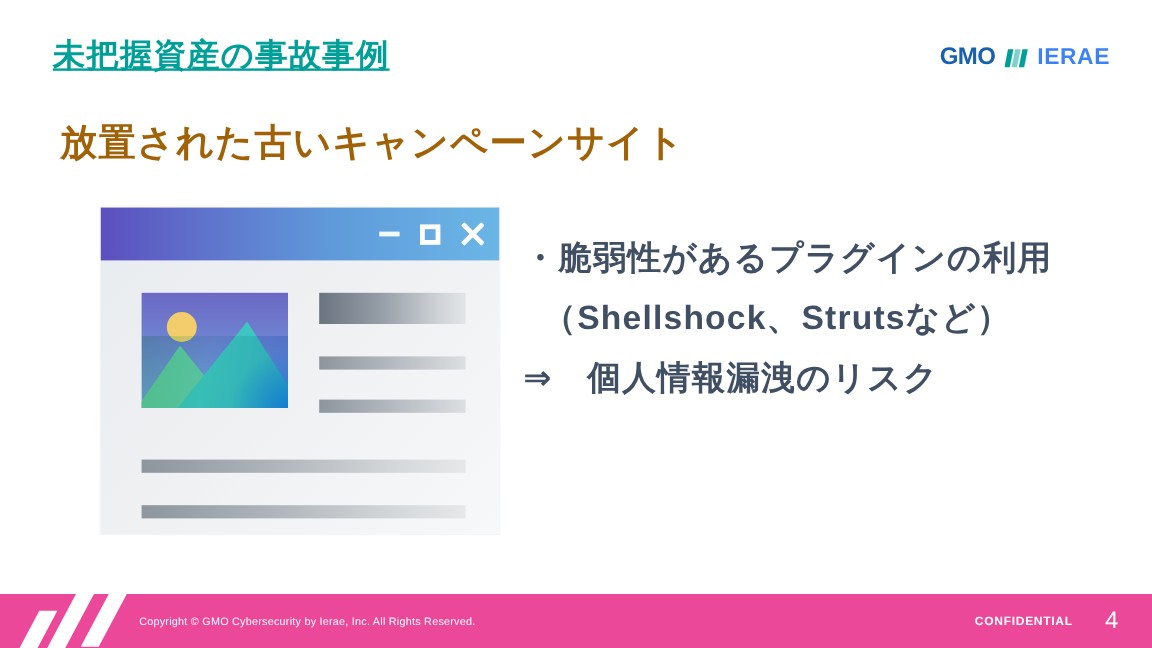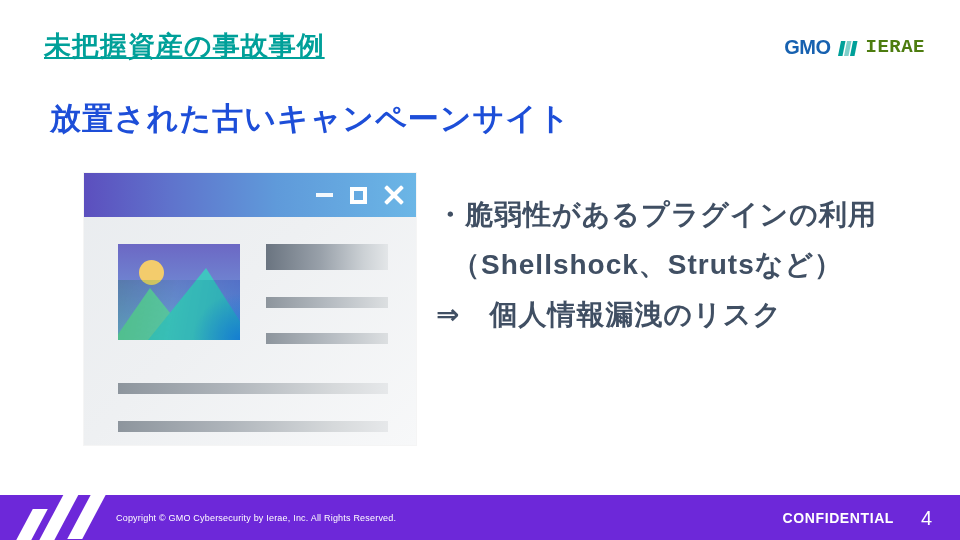--- a/index.html
+++ b/index.html
@@ -54,34 +54,33 @@
     margin-left: 3px;
   }
   .brand-mark {
     margin: 0 7px 0 8px;
     display: inline-block;
     line-height: 0;
   }
   .brand-ierae {
     font-size: 19px;
     font-weight: bold;
-    color: #4d7c0f;
+    color: #3b82f6;
     letter-spacing: 0.5px;
     line-height: 1;
-    font-family: Liberation Mono, monospace;
   }
 
   
   .slide-subtitle {
     position: absolute;
     left: 50px;
     top: 98px;
     font-size: 31px;
     font-weight: bold;
-    color: #1d4ed8;
+    color: #a16207;
     letter-spacing: 1px;
     white-space: nowrap;
   }
 
   
   .illustration {
     position: absolute;
     left: 84px;
     top: 173px;
     width: 332px;
@@ -227,21 +226,21 @@
   .bullet-line.indent-1 { padding-left: 16px; }
   .bullet-line.indent-2 { padding-left: 0px; }
 
   
   .footer {
     position: absolute;
     left: 0;
     bottom: 0;
     width: 960px;
     height: 45px;
-    background: #6d28d9;
+    background: #ec4899;
     overflow: hidden;
   }
   .footer-slashes {
     position: absolute;
     left: 18px;
     top: 0;
     width: 110px;
     height: 45px;
   }
   .footer-slashes span {
@@ -265,21 +264,21 @@
     font-size: 9px;
     letter-spacing: 0.2px;
     white-space: nowrap;
   }
   .footer-confidential {
     position: absolute;
     right: 66px;
     top: 50%;
     transform: translateY(-50%);
     color: #ffffff;
-    font-size: 14px;
+    font-size: 10px;
     font-weight: bold;
     letter-spacing: 0.6px;
     white-space: nowrap;
   }
   .footer-pagenum {
     position: absolute;
     right: 28px;
     top: 50%;
     transform: translateY(-50%);
     color: #ffffff;

